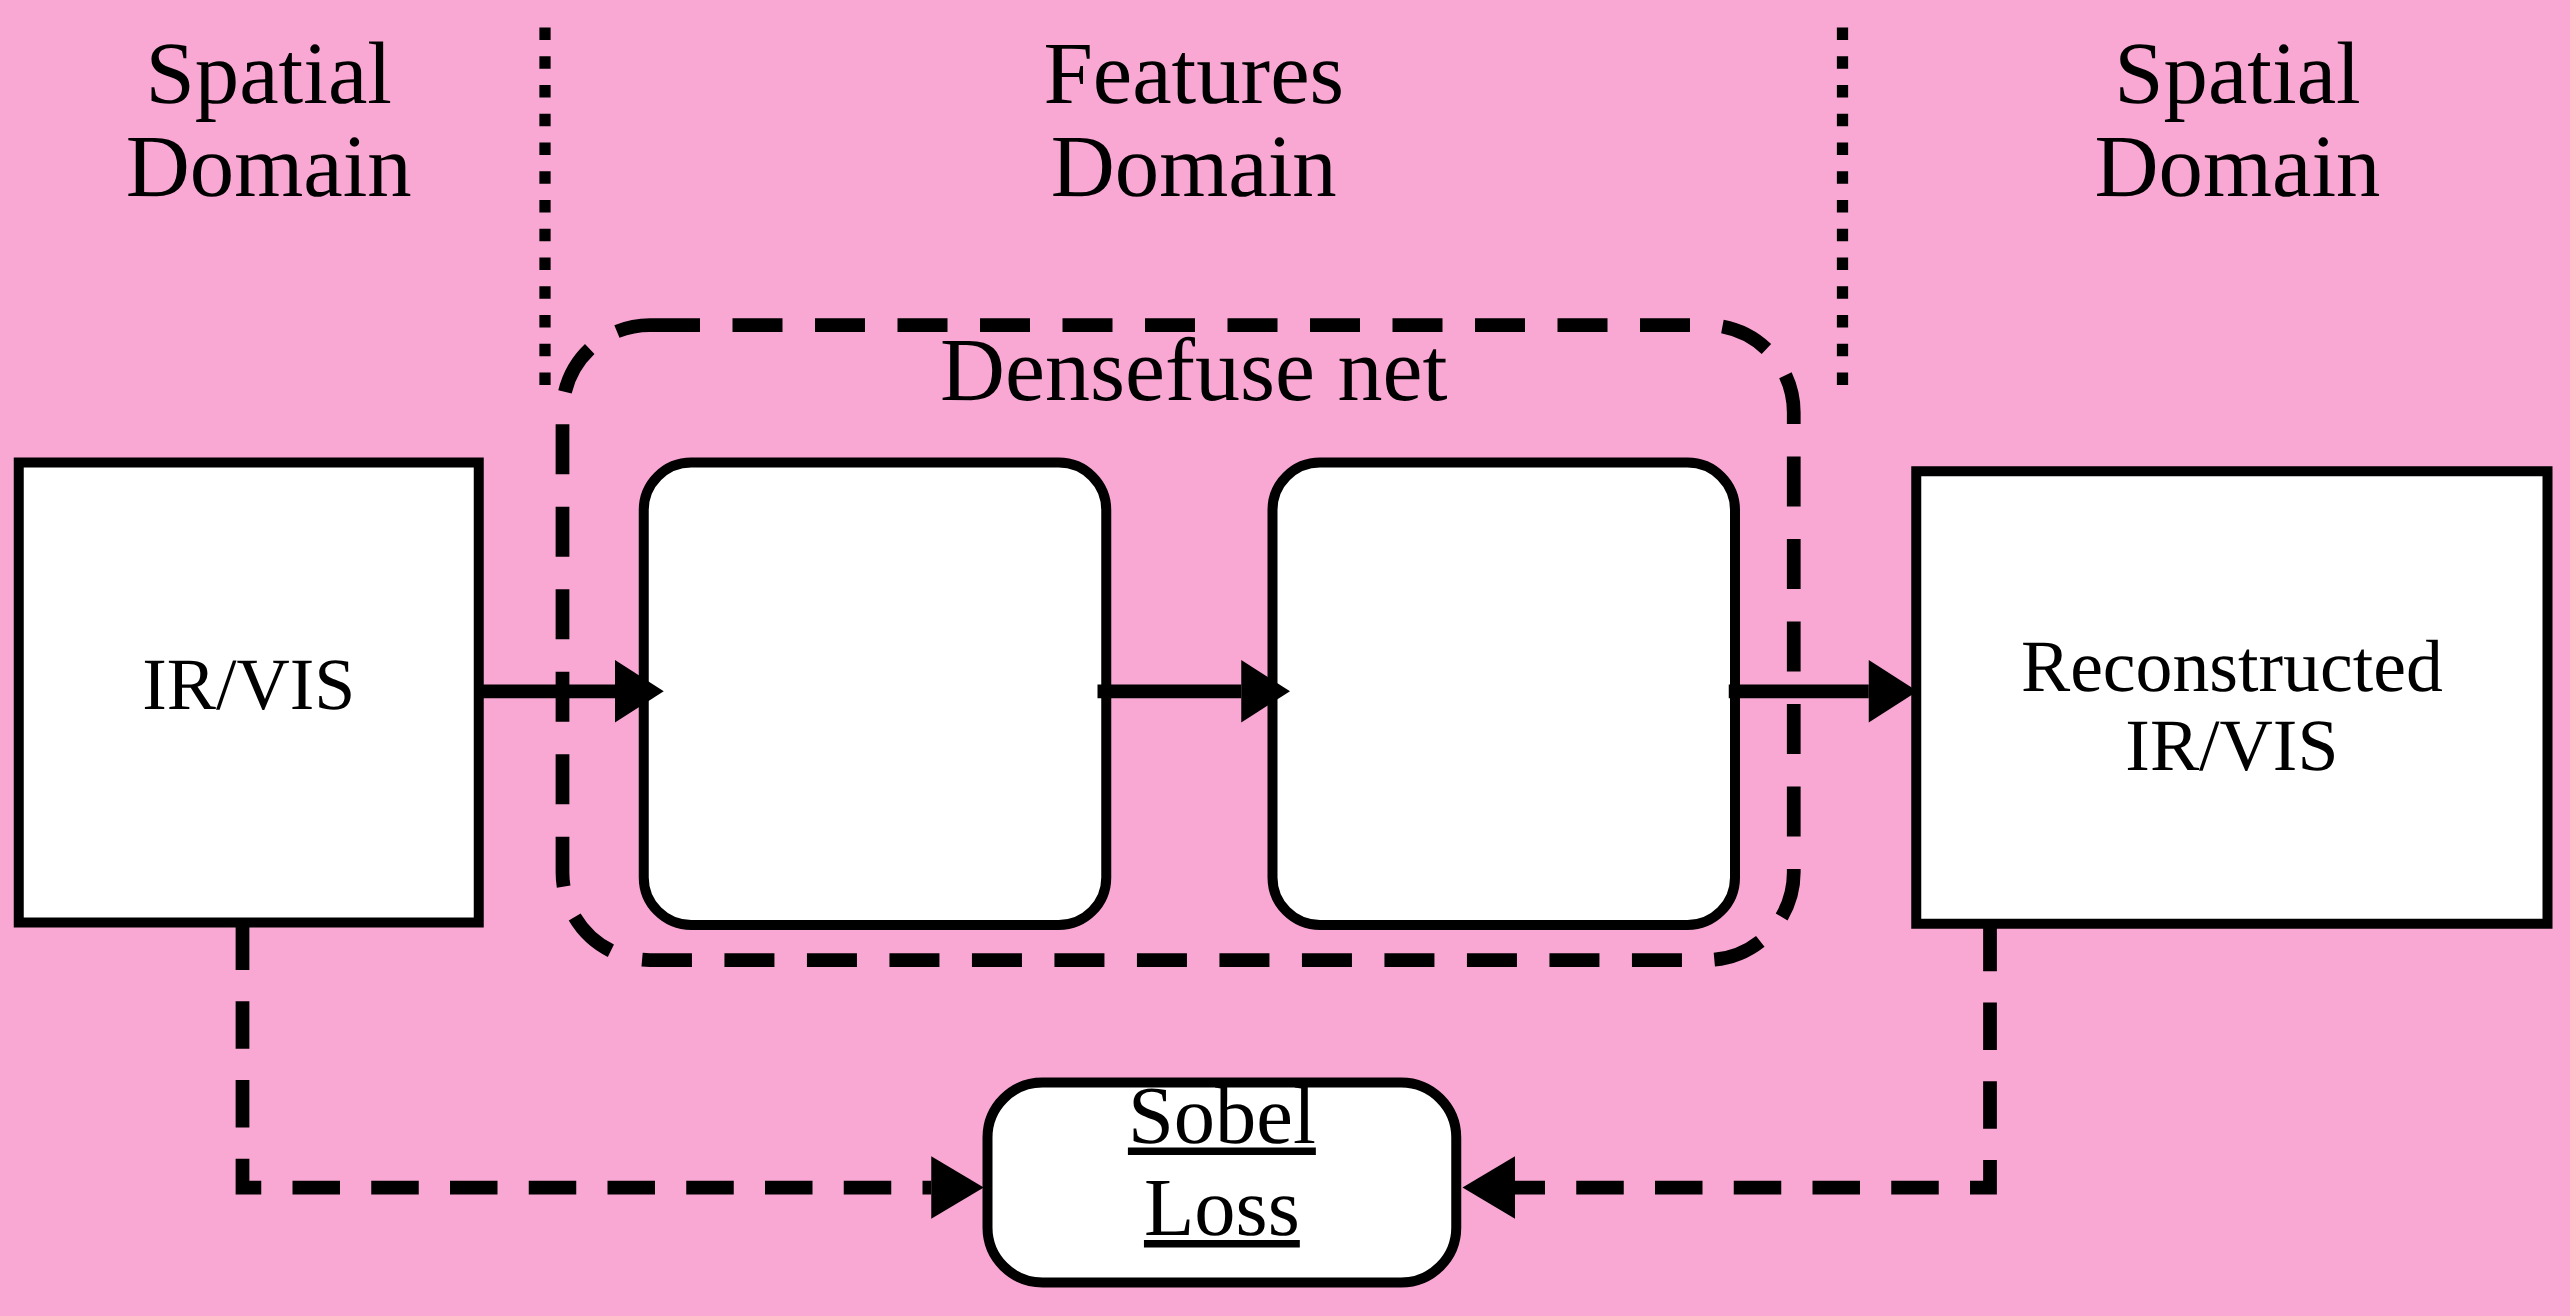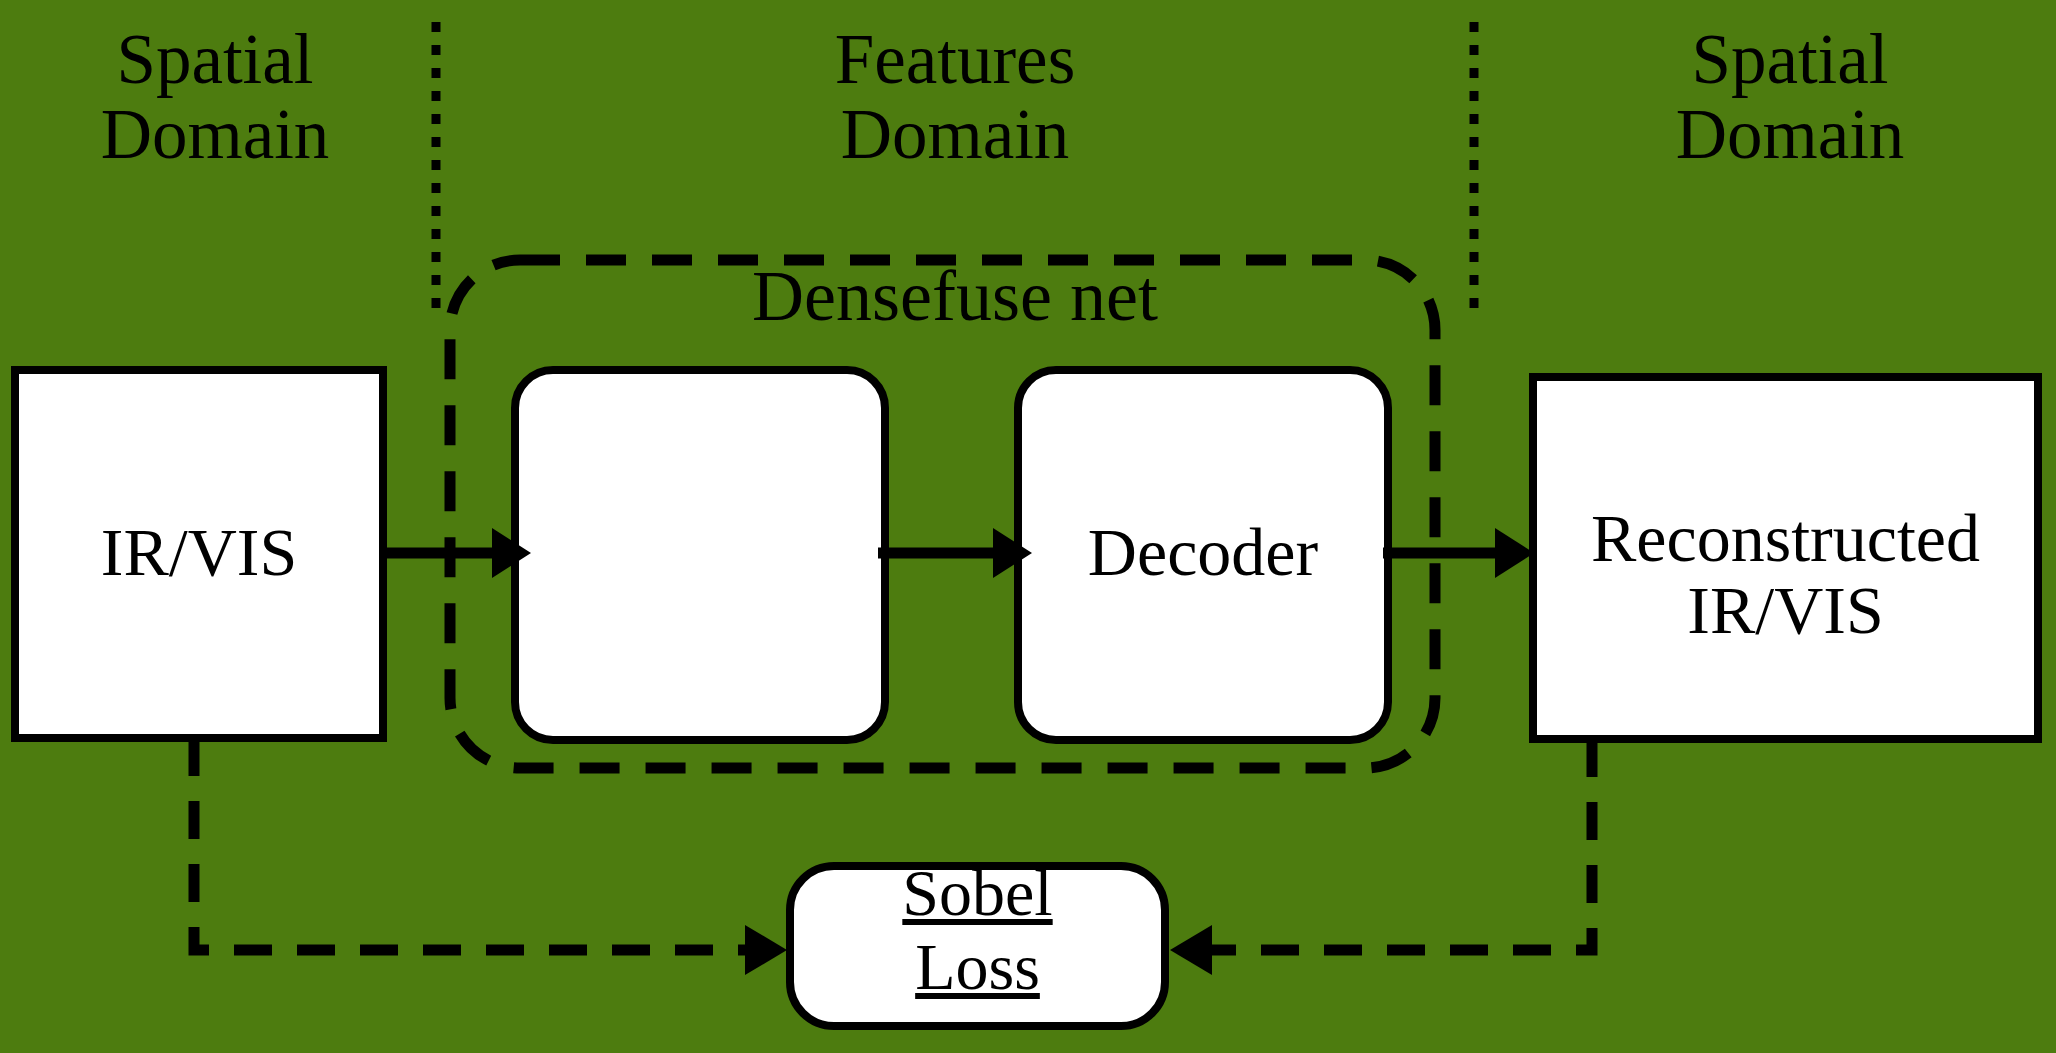--- a/index.html
+++ b/index.html
@@ -1,37 +1,37 @@
 <!DOCTYPE html>
 <html><head>
 <meta charset="utf-8">
 <style>
   html,body{margin:0;padding:0;background:#ffffff;}
   #stage{
     position:relative;
     width:2056px;height:1053px;
-    background:#4d7c0f;
+    background:#f9a8d4;
     font-family:"Liberation Serif","DejaVu Serif",serif;
     color:#000000;
     overflow:hidden;
   }
   svg#canvas{position:absolute;left:0;top:0;width:2056px;height:1053px;}
 
   .lbl{
     position:absolute;
     text-align:center;
     line-height:1.06;
     color:#000;
     white-space:pre-line;
     user-select:none;
   }
   .domain-title{font-size:71px;}
   .net-title{font-size:72px;}
   .box-label{font-size:68px;}
-  .big-box-label{font-size:68px;}
+  .big-box-label{font-size:59px;}
   .sobel-label{font-size:66px;line-height:1.12;}
 </style>
 </head>
 <body>
 
 <div id="stage">
 
   <svg id="canvas" xmlns="http://www.w3.org/2000/svg">
 
     <line x1="436" y1="22" x2="436" y2="320" stroke="#000" stroke-width="9" stroke-dasharray="10 13" stroke-linecap="butt"></line>
@@ -82,21 +82,20 @@
 Domain</div>
 
   <div class="lbl domain-title" style="left:1630px;top:22px;width:320px;">Spatial
 Domain</div>
 
   <div class="lbl net-title" style="left:655px;top:258px;width:600px;">Densefuse net</div>
 
   <div class="lbl big-box-label" style="left:15px;top:516px;width:368px;">IR/VIS</div>
 
 
-  <div class="lbl box-label" style="left:1018px;top:516px;width:370px;">Decoder</div>
 
   <div class="lbl big-box-label" style="left:1528px;top:502px;width:515px;">Reconstructed
 IR/VIS</div>
 
   <div class="lbl sobel-label" style="left:790px;top:856px;width:375px;text-decoration:underline;">Sobel
 Loss</div>
 
 </div>
 
 </body></html>

